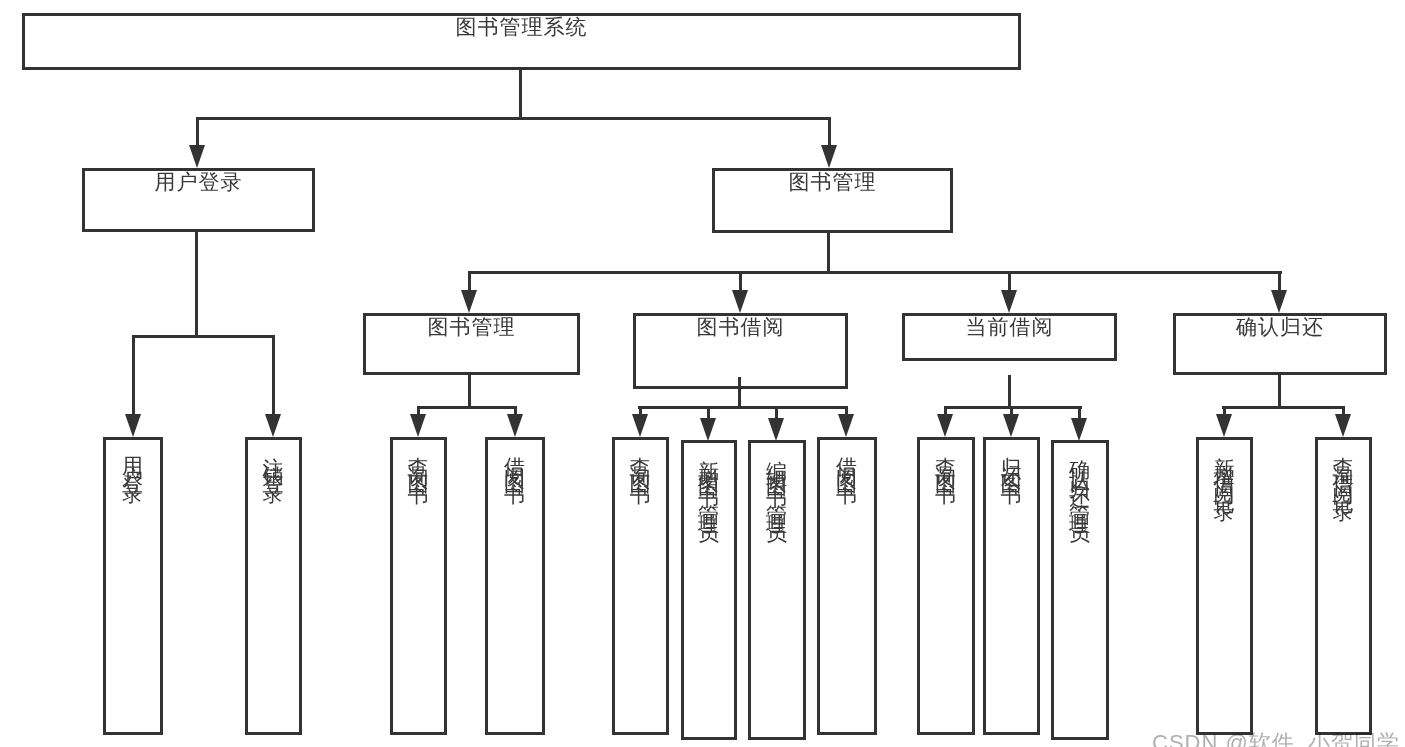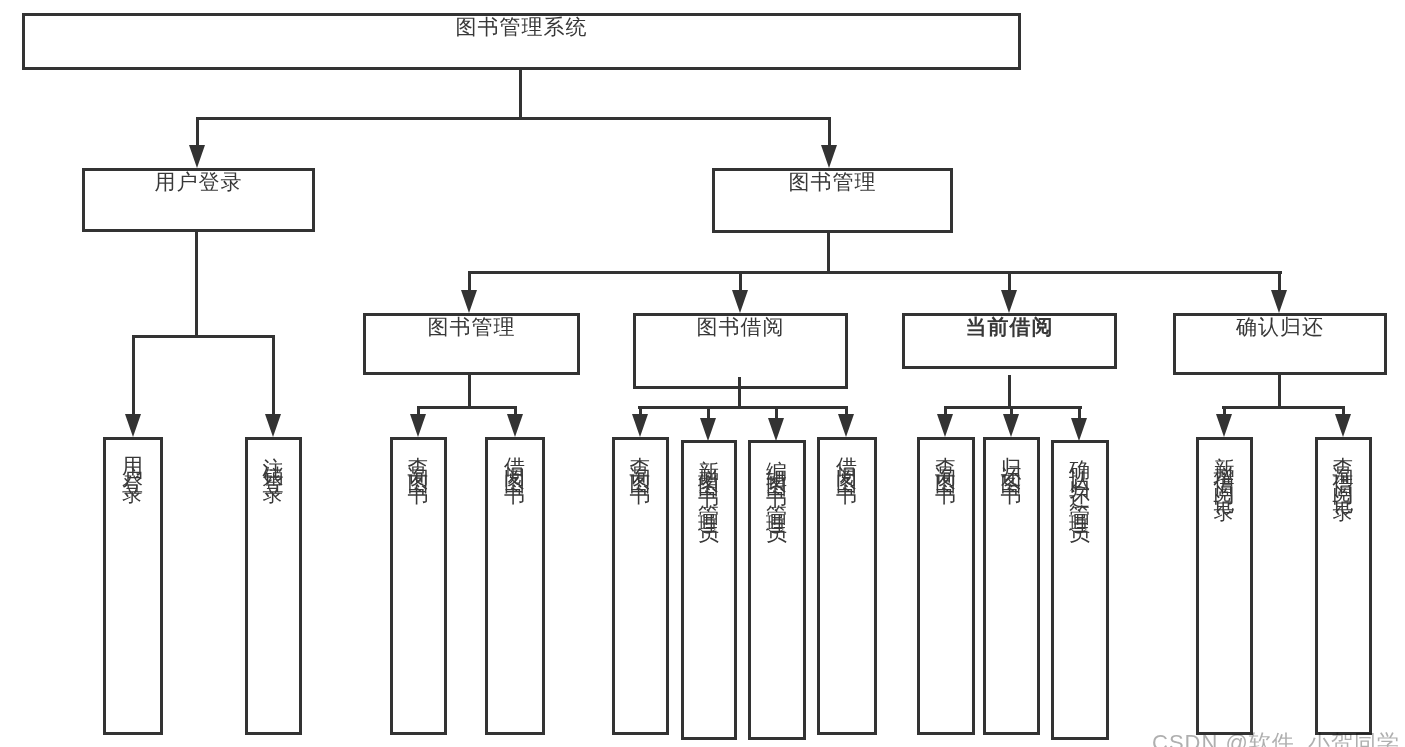--- a/index.html
+++ b/index.html
@@ -70,21 +70,21 @@
       </div>
       <div class="box" style="left: 712px; top: 168px; width: 241px; height: 65px;">
         <span class="lbl">图书管理</span>
       </div>
       <div class="box" style="left: 363px; top: 313px; width: 217px; height: 62px;">
         <span class="lbl">图书管理</span>
       </div>
       <div class="box" style="left: 633px; top: 313px; width: 215px; height: 76px;">
         <span class="lbl">图书借阅</span>
       </div>
-      <div class="box" style="left: 902px; top: 313px; width: 215px; height: 56px; font-weight: bold;">
+      <div class="box" style="left: 902px; top: 313px; width: 215px; height: 48px;">
         <span class="lbl">当前借阅</span>
       </div>
       <div class="box" style="left: 1173px; top: 313px; width: 214px; height: 62px;">
         <span class="lbl">确认归还</span>
       </div>
       <div class="box vbox" style="left: 103px; top: 437px; width: 60px; height: 298px;">
         <span class="lbl">用户登录</span>
       </div>
       <div class="box vbox" style="left: 245px; top: 437px; width: 57px; height: 298px;">
         <span class="lbl">注销登录</span>

